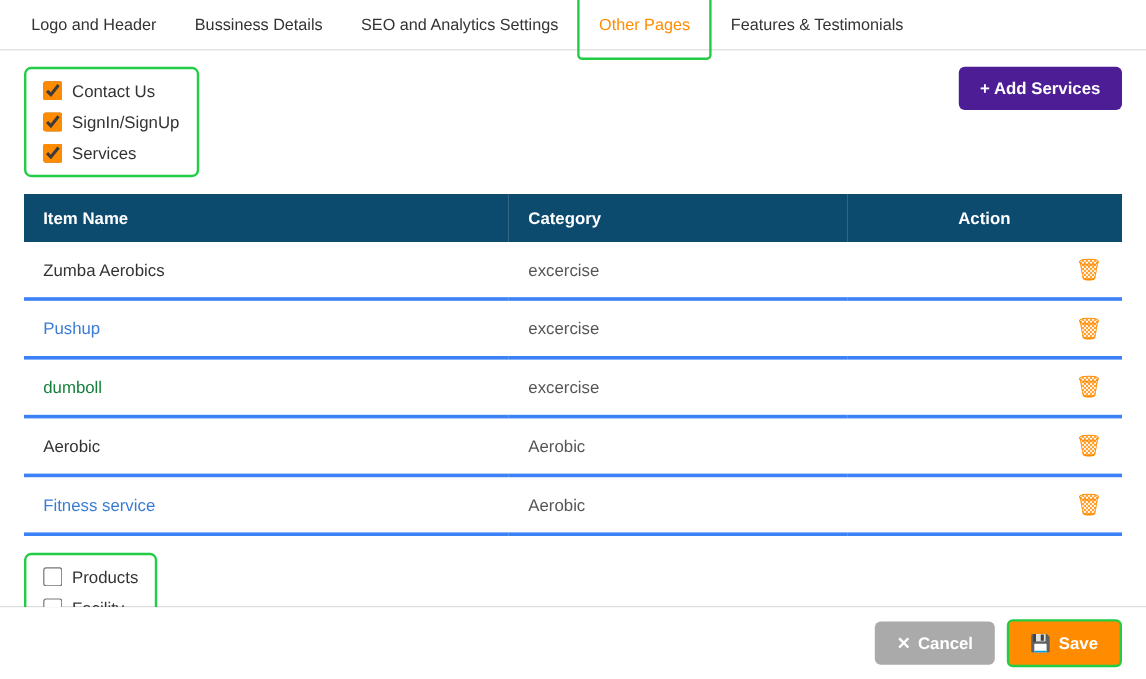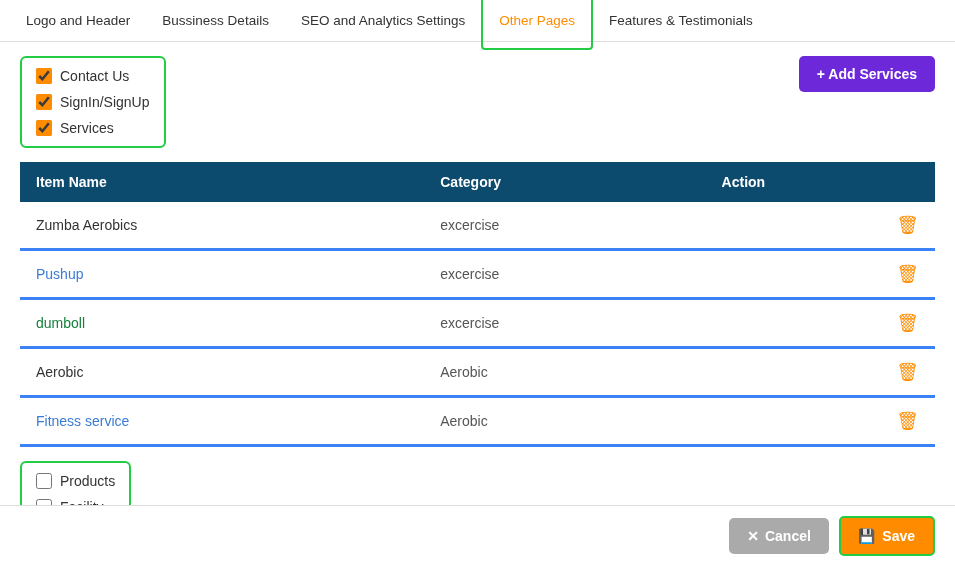--- a/index.html
+++ b/index.html
@@ -63,21 +63,21 @@
       accent-color: #ff8c00;
       cursor: pointer;
     }
     .checkbox-label { font-size: 14px; color: #333; }
 
     
     .add-services-btn {
       position: absolute;
       top: 14px;
       right: 20px;
-      background: #6d28d9;
+      background: #4c1d95;
       color: #fff;
       border: none;
       border-radius: 5px;
       padding: 10px 18px;
       font-size: 14px;
       font-weight: bold;
       cursor: pointer;
     }
 
     
@@ -89,21 +89,21 @@
     .services-table thead tr {
       background: #0c4a6e;
       color: #fff;
     }
     .services-table thead th {
       padding: 12px 16px;
       text-align: left;
       font-size: 14px;
       font-weight: 600;
     }
-    .services-table thead th:last-child { text-align: left; }
+    .services-table thead th:last-child { text-align: center; }
     .services-table tbody tr {
       border-bottom: 3px solid #3b82f6;
     }
     .services-table tbody td {
       padding: 12px 16px;
       font-size: 14px;
       color: #333;
     }
     .services-table tbody td.item-name-cell { color: #3a7bd5; }
     .services-table tbody td.category-cell { color: #555; }

